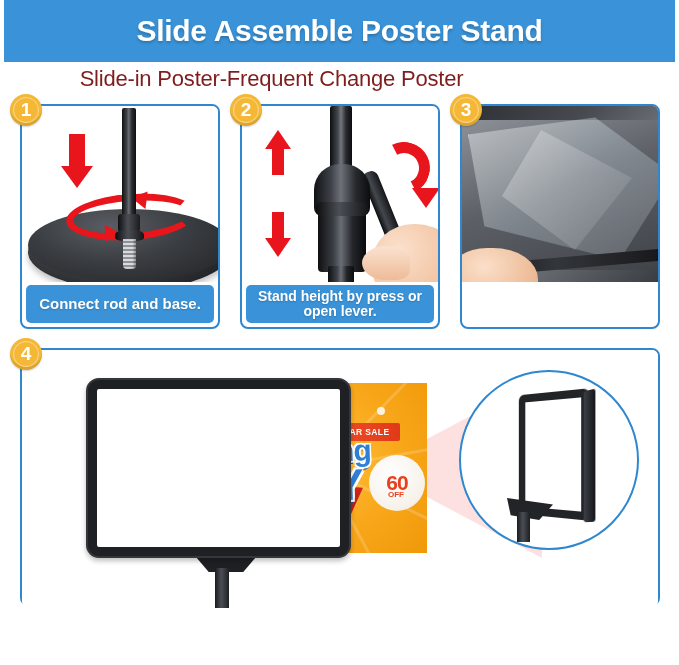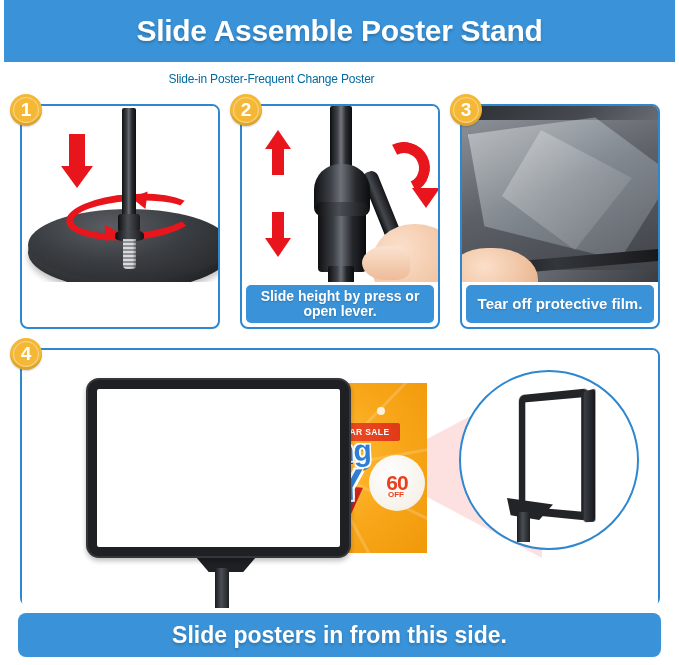--- a/index.html
+++ b/index.html
@@ -19,21 +19,21 @@
   }
   .header-title {
     color:#ffffff; font-size:30px; font-weight:bold;
     letter-spacing:-0.3px;
     text-shadow: 0 2px 3px rgba(0,0,0,.22);
     white-space:nowrap;
   }
   .subtitle {
     position:absolute; left:0; top:64px; width:543px; height:30px;
     display:flex; align-items:center; justify-content:center;
-    color:#0369a1; font-size:12px; letter-spacing:-0.2px; white-space:nowrap;
+    color:#7f1d1d; font-size:22px; letter-spacing:-0.2px; white-space:nowrap;
   }
 
   
   .panel {
     position:absolute;
     border:2px solid #2e87cf;
     border-radius:8px;
     background:#ffffff;
     overflow:visible;
   }
@@ -383,20 +383,21 @@
         <div class="base-top"></div>
         <div class="rot-ellipse"></div>
         <div class="rot-tip-a"></div>
         <div class="rot-tip-b"></div>
         <div class="rod"></div>
         <div class="rod-collar"></div>
         <div class="rod-foot"></div>
         <div class="screw"></div>
       </div>
     </div>
+    <div class="caption" style="height:38px; font-size:15px;">Connect rod and base.</div>
     <div class="badge" style="left:-12px; top:-12px;">1</div>
   </div>
 
   <div class="panel" style="left:240px; top:104px; width:200px; height:225px;">
     <div class="art" style="height:176px;">
       <div class="p2art">
         <div class="p2-up">
           <div class="head"></div>
             <div class="shaft"></div>
         </div>
@@ -409,36 +410,35 @@
         <div class="p2-rod-top"></div>
         <div class="p2-barrel"></div>
         <div class="p2-rod-bot"></div>
         <div class="p2-lever"></div>
         <div class="p2-clamp"></div>
         <div class="p2-clamp-ring"></div>
         <div class="p2-hand"></div>
         <div class="p2-finger"></div>
       </div>
     </div>
-    <div class="caption" style="height:38px; font-size:14px;">Slide height by press or open lever.</div>
+    <div class="caption" style="height:38px; font-size:14px;">Stand height by press or open lever.</div>
     <div class="badge" style="left:-12px; top:-12px;">2</div>
   </div>
 
   <div class="panel" style="left:460px; top:104px; width:200px; height:225px;">
     <div class="art" style="height:176px;">
       <div class="p3art">
         <div class="p3-dark"></div>
         <div class="p3-panel"></div>
         <div class="p3-film"></div>
         <div class="p3-film2"></div>
         <div class="p3-edge"></div>
         <div class="p3-hand"></div>
       </div>
     </div>
-    <div class="caption" style="height:38px; font-size:15px;">Tear off protective film.</div>
     <div class="badge" style="left:-12px; top:-12px;">3</div>
   </div>
 
   <div class="panel" style="left:20px; top:348px; width:640px; height:258px;">
     <div class="art" style="height:258px; border-radius:6px;">
       <div class="p4art">
 
         <div class="zoom-cone"></div>
         <div class="gray-slab"></div>
 
@@ -481,14 +481,13 @@
           <div class="co-frame-edge"></div>
           <div class="co-mount"></div>
           <div class="co-pole"></div>
         </div>
       </div>
     </div>
 
     <div class="badge" style="left:-12px; top:-12px;">4</div>
   </div>
 
-  <div class="bottom-banner">Slide posters in from this side.</div>
 </div>
 
 </body></html>

